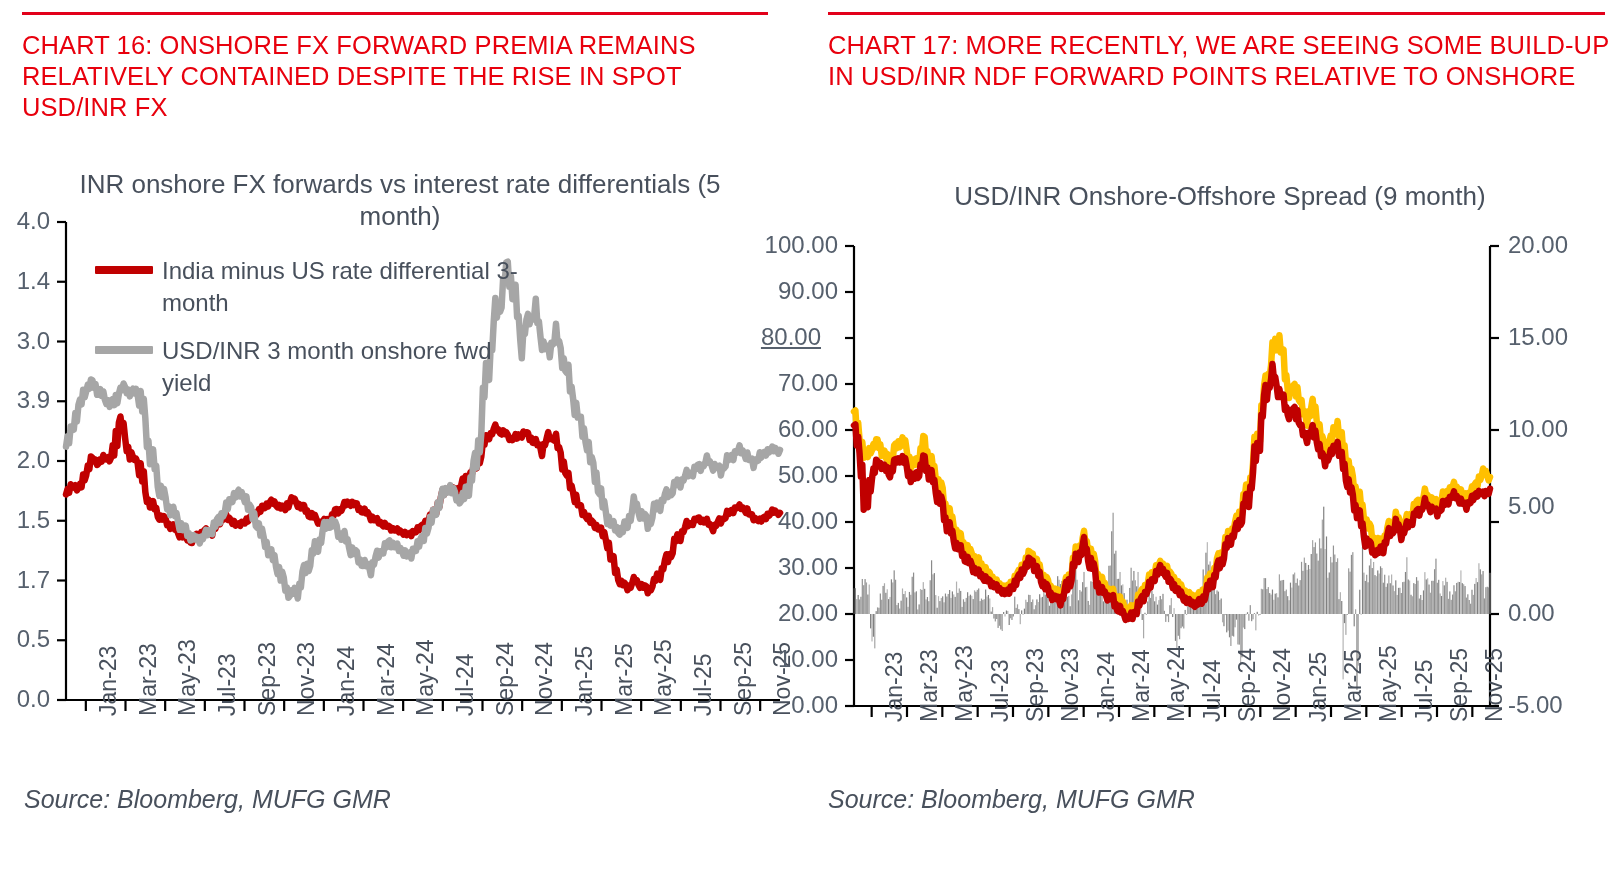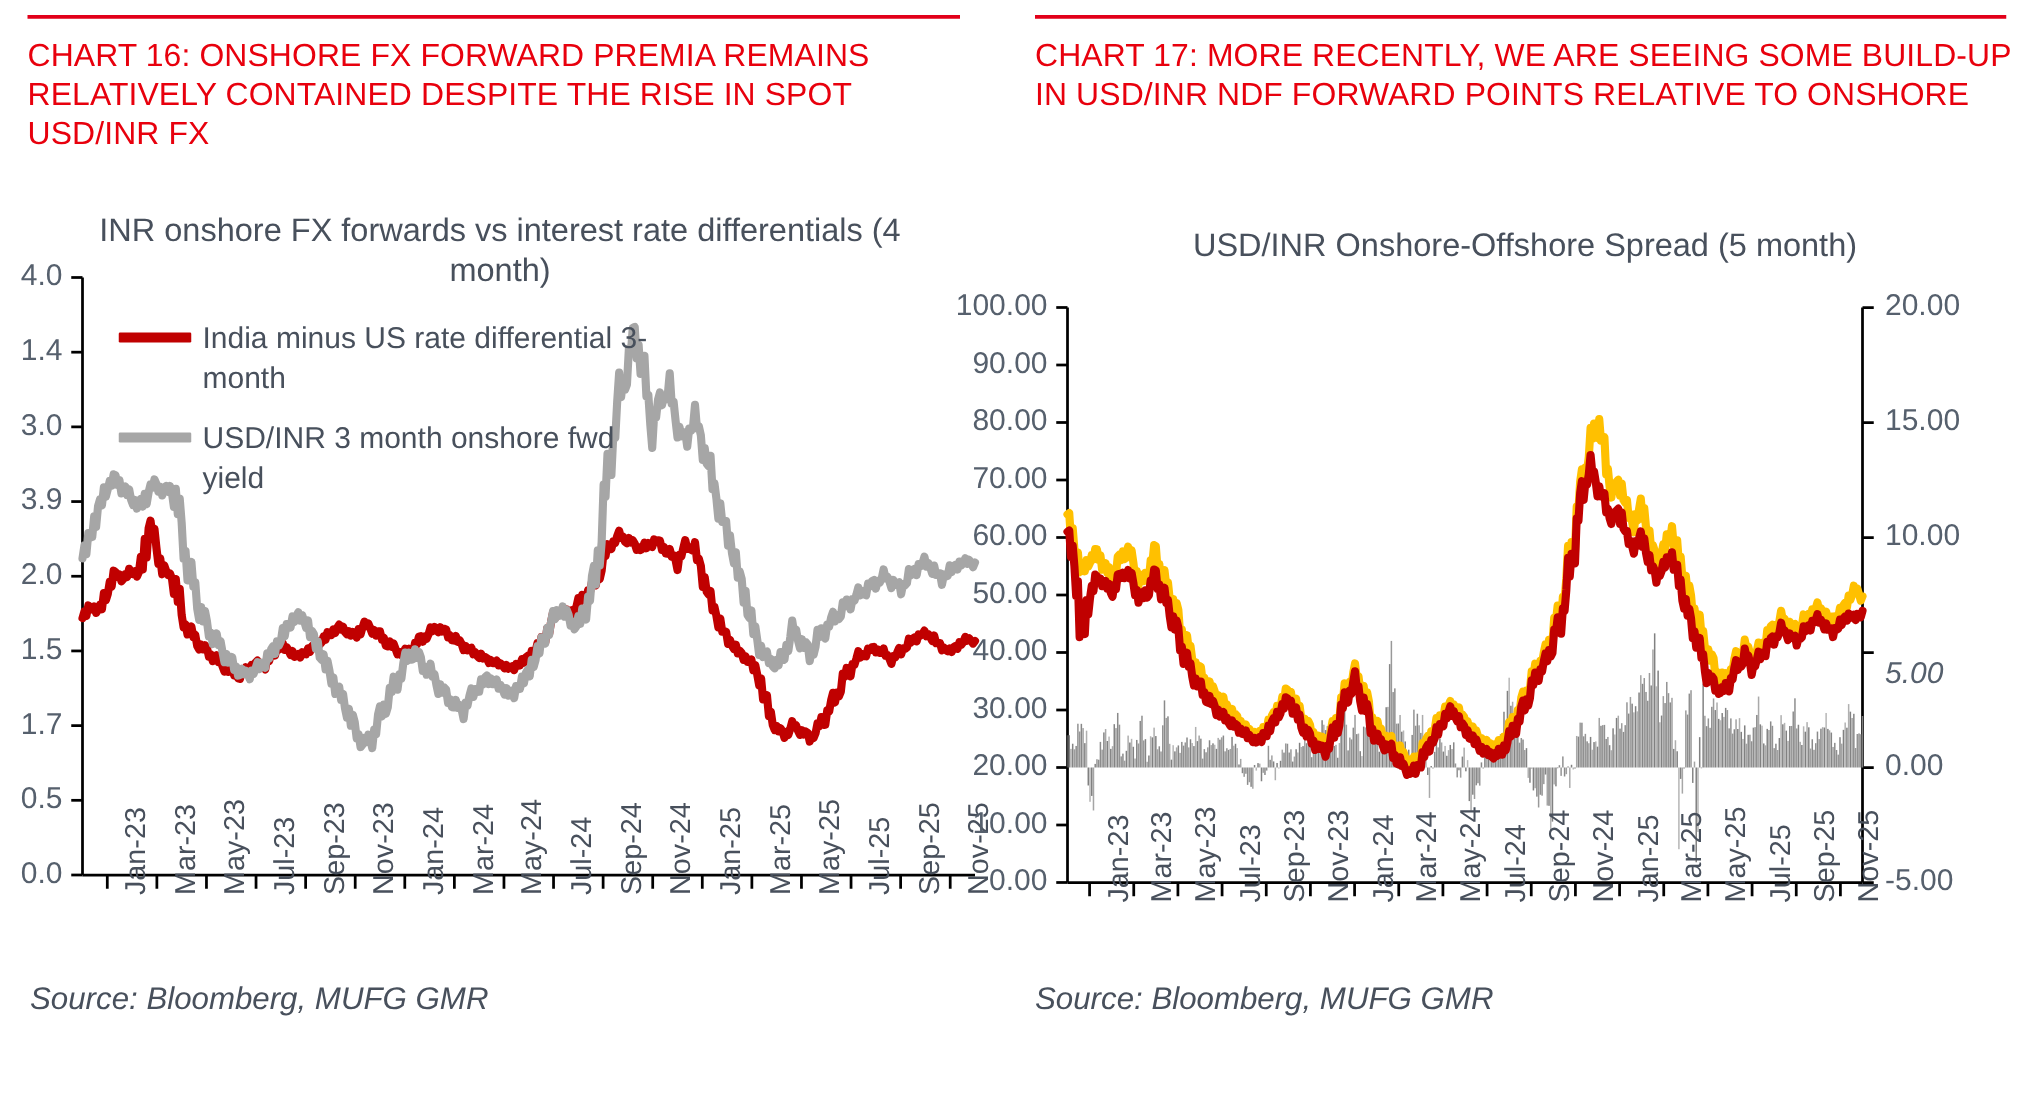--- a/index.html
+++ b/index.html
@@ -67,21 +67,21 @@
   .tickmark{stroke:#000;stroke-width:2.2;}
 </style>
 </head>
 <body>
 
 <div class="page">
 
   <div class="panel panel-left">
     <div class="rule"></div>
     <div class="chart-head">CHART 16: ONSHORE FX FORWARD PREMIA REMAINS RELATIVELY CONTAINED DESPITE THE RISE IN SPOT USD/INR FX</div>
-    <div class="plot-title">INR onshore FX forwards vs interest rate differentials (4 month)</div>
+    <div class="plot-title">INR onshore FX forwards vs interest rate differentials (5 month)</div>
 
     <svg class="axes" id="svg-left" viewBox="0 0 790 894">
         <g>
           <line x1="66" y1="222" x2="66" y2="700" class="axisline"></line>
           <line x1="66" y1="700" x2="780" y2="700" class="axisline"></line>
           <line x1="57" y1="700" x2="66" y2="700" class="tickmark"></line>
           <line x1="57" y1="640.25" x2="66" y2="640.25" class="tickmark"></line>
           <line x1="57" y1="580.5" x2="66" y2="580.5" class="tickmark"></line>
           <line x1="57" y1="520.75" x2="66" y2="520.75" class="tickmark"></line>
           <line x1="57" y1="461" x2="66" y2="461" class="tickmark"></line>
@@ -149,21 +149,21 @@
       <div class="xtick" style="left: 610.5px; top: 716px;">Mar-25</div>
       <div class="xtick" style="left: 650.167px; top: 716px;">May-25</div>
       <div class="xtick" style="left: 689.833px; top: 716px;">Jul-25</div>
       <div class="xtick" style="left: 729.5px; top: 716px;">Sep-25</div>
       <div class="xtick" style="left: 769.167px; top: 716px;">Nov-25</div>
     </div>
 
   <div class="panel panel-right">
     <div class="rule"></div>
     <div class="chart-head">CHART 17: MORE RECENTLY, WE ARE SEEING SOME BUILD-UP IN USD/INR NDF FORWARD POINTS RELATIVE TO ONSHORE</div>
-    <div class="plot-title">USD/INR Onshore-Offshore Spread (5 month)</div>
+    <div class="plot-title">USD/INR Onshore-Offshore Spread (9 month)</div>
 
     <svg class="axes" id="svg-right" viewBox="0 0 833 894">
         <g>
           <line x1="64" y1="246" x2="64" y2="706" class="axisline"></line>
           <line x1="64" y1="706" x2="700" y2="706" class="axisline"></line>
           <line x1="700" y1="246" x2="700" y2="706" class="axisline"></line>
           <line x1="55" y1="706" x2="64" y2="706" class="tickmark"></line>
           <line x1="55" y1="660" x2="64" y2="660" class="tickmark"></line>
           <line x1="55" y1="614" x2="64" y2="614" class="tickmark"></line>
           <line x1="55" y1="568" x2="64" y2="568" class="tickmark"></line>
@@ -668,26 +668,26 @@
 
     <div class="source">Source: Bloomberg, MUFG GMR</div>
   <div class="ytick" style="right: 785px; top: 691px;">0.00</div>
       <div class="ytick" style="right: 785px; top: 645px;">10.00</div>
       <div class="ytick" style="right: 785px; top: 599px;">20.00</div>
       <div class="ytick" style="right: 785px; top: 553px;">30.00</div>
       <div class="ytick" style="right: 785px; top: 507px;">40.00</div>
       <div class="ytick" style="right: 785px; top: 461px;">50.00</div>
       <div class="ytick" style="right: 785px; top: 415px;">60.00</div>
       <div class="ytick" style="right: 785px; top: 369px;">70.00</div>
-      <div class="ytick" style="right: 785px; top: 323px;">80.00</div>
+      <div class="ytick" style="right: 802px; top: 323px; text-decoration: underline;">80.00</div>
       <div class="ytick" style="right: 785px; top: 277px;">90.00</div>
       <div class="ytick" style="right: 785px; top: 231px;">100.00</div>
       <div class="ytick-r" style="left: 718px; top: 691px;">-5.00</div>
       <div class="ytick-r" style="left: 718px; top: 599px;">0.00</div>
-      <div class="ytick-r" style="left: 718px; top: 525px; font-style: italic;">5.00</div>
+      <div class="ytick-r" style="left: 718px; top: 492px;">5.00</div>
       <div class="ytick-r" style="left: 718px; top: 415px;">10.00</div>
       <div class="ytick-r" style="left: 718px; top: 323px;">15.00</div>
       <div class="ytick-r" style="left: 718px; top: 231px;">20.00</div>
       <div class="xtick" style="left: 90.6667px; top: 722px;">Jan-23</div>
       <div class="xtick" style="left: 126px; top: 722px;">Mar-23</div>
       <div class="xtick" style="left: 161.333px; top: 722px;">May-23</div>
       <div class="xtick" style="left: 196.667px; top: 722px;">Jul-23</div>
       <div class="xtick" style="left: 232px; top: 722px;">Sep-23</div>
       <div class="xtick" style="left: 267.333px; top: 722px;">Nov-23</div>
       <div class="xtick" style="left: 302.667px; top: 722px;">Jan-24</div>

